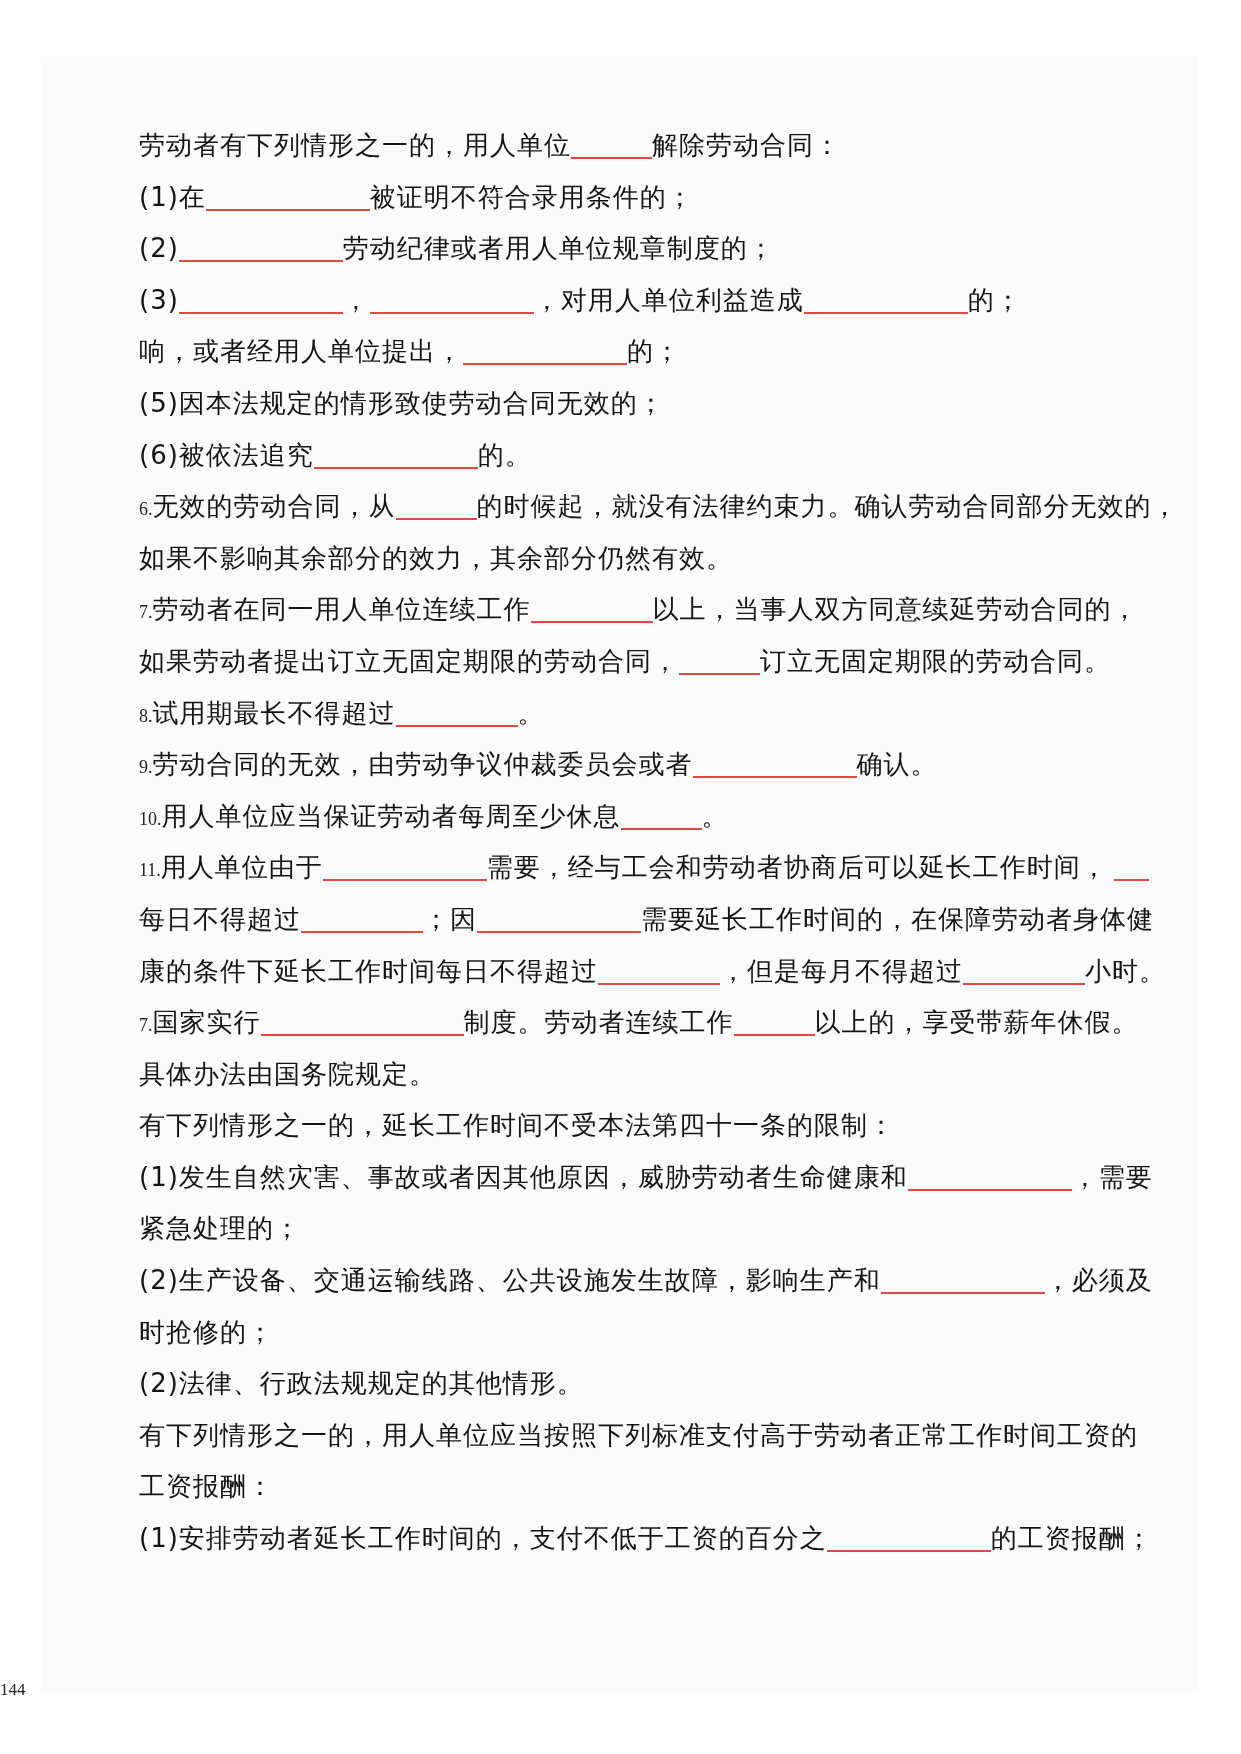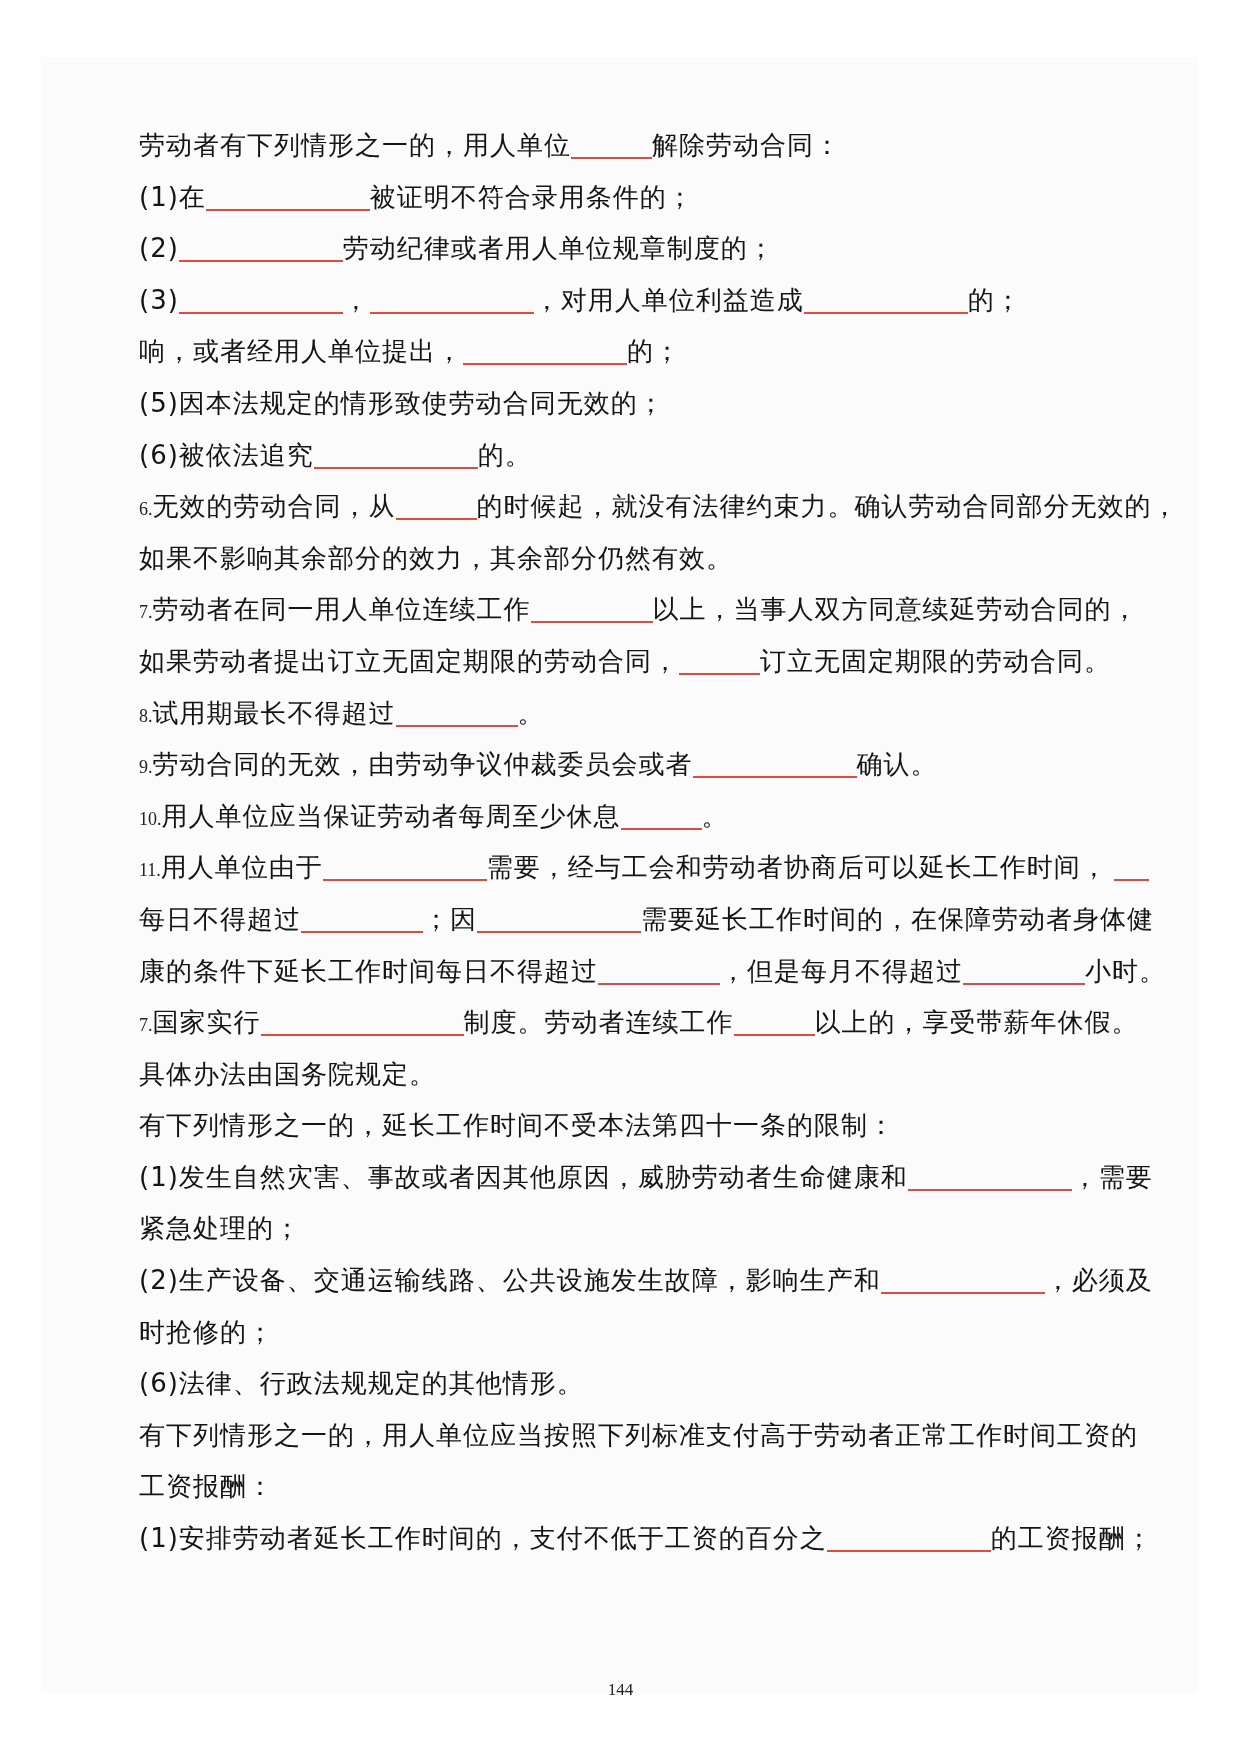--- a/index.html
+++ b/index.html
@@ -26,21 +26,21 @@
   .blank {
     display: inline-block; height: 0; vertical-align: -5px;
     border-bottom: 2px solid #e04a3f;
   }
   .b15 { width: 35px; margin-left: 6px; }
   .b3  { width: 81px; }
   .b45 { width: 122px; }
   .b6  { width: 164px; }
   .b75 { width: 203px; }
   .page-number {
-    position: absolute; left: 0; width: 1241px; top: 1680px; text-align: center;
+    position: absolute; left: 0; width: 1241px; top: 1680px; text-align: left;
     font-family: "Liberation Serif", "DejaVu Serif", serif; font-size: 17px; color: #222;
   }
 </style>
 </head>
 <body>
 
 <div class="page"></div>
 
 <div class="content">
 
@@ -135,21 +135,21 @@
 
   <div class="line">
     <span>(2)生产设备、交通运输线路、公共设施发生故障，影响生产和</span><span class="blank b6"></span><span>，必须及</span>
   </div>
 
   <div class="line">
     <span>时抢修的；</span>
   </div>
 
   <div class="line">
-    <span>(6)法律、行政法规规定的其他情形。</span>
+    <span>(2)法律、行政法规规定的其他情形。</span>
   </div>
 
   <div class="line">
     <span>有下列情形之一的，用人单位应当按照下列标准支付高于劳动者正常工作时间工资的</span>
   </div>
 
   <div class="line">
     <span>工资报酬：</span>
   </div>
 

